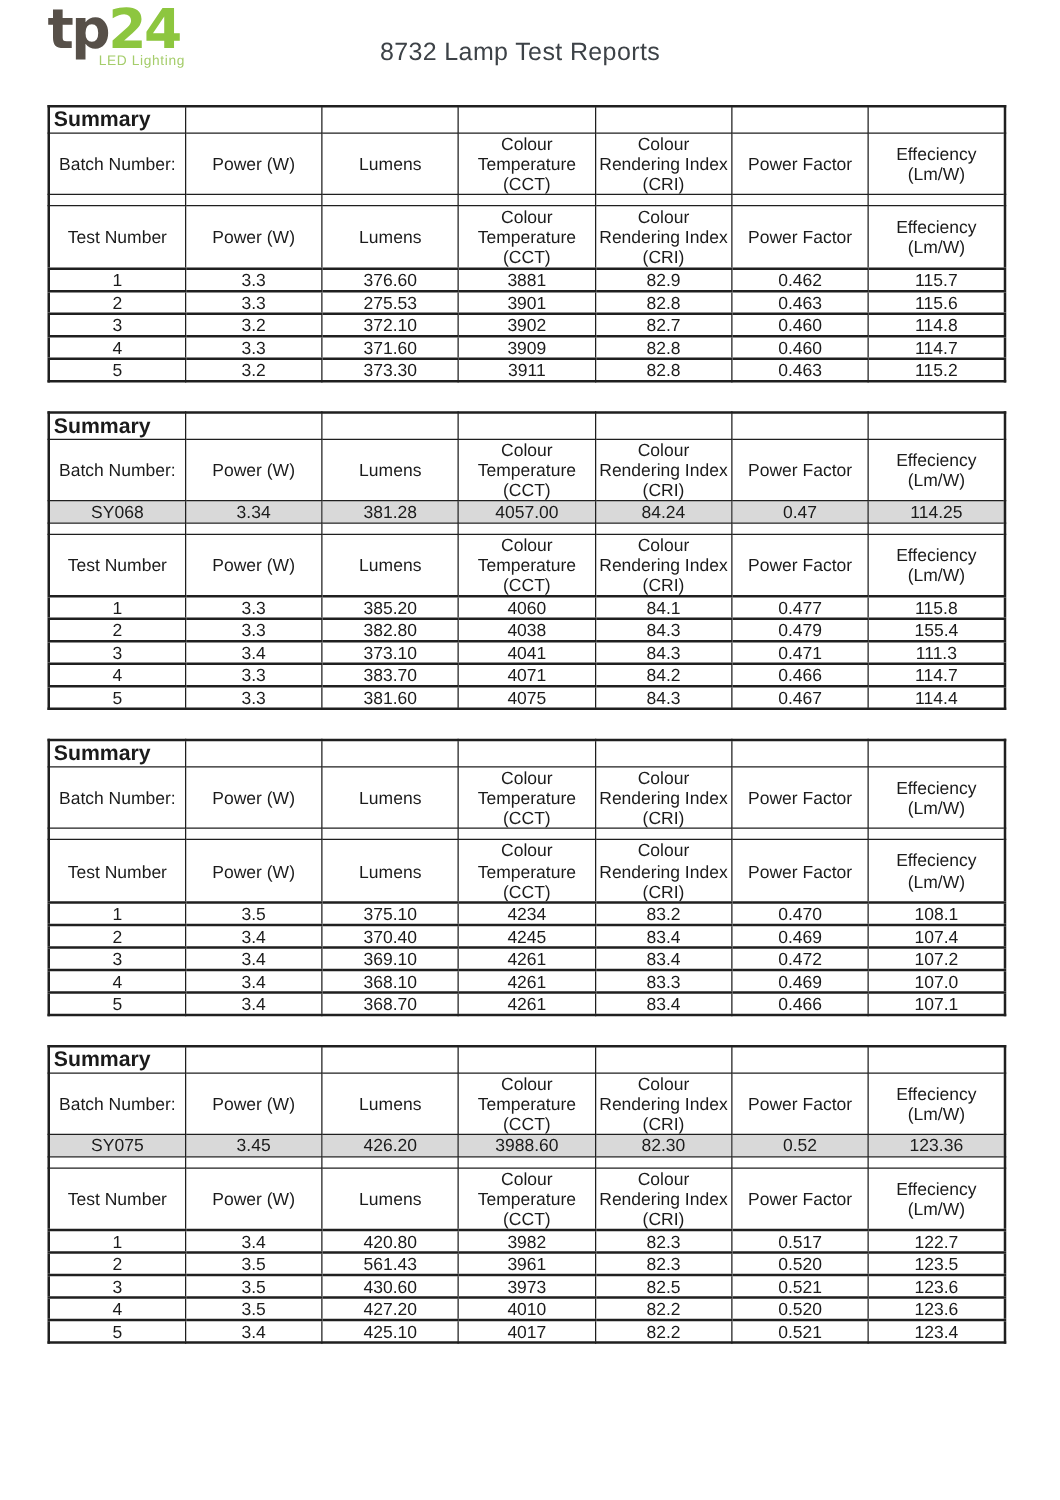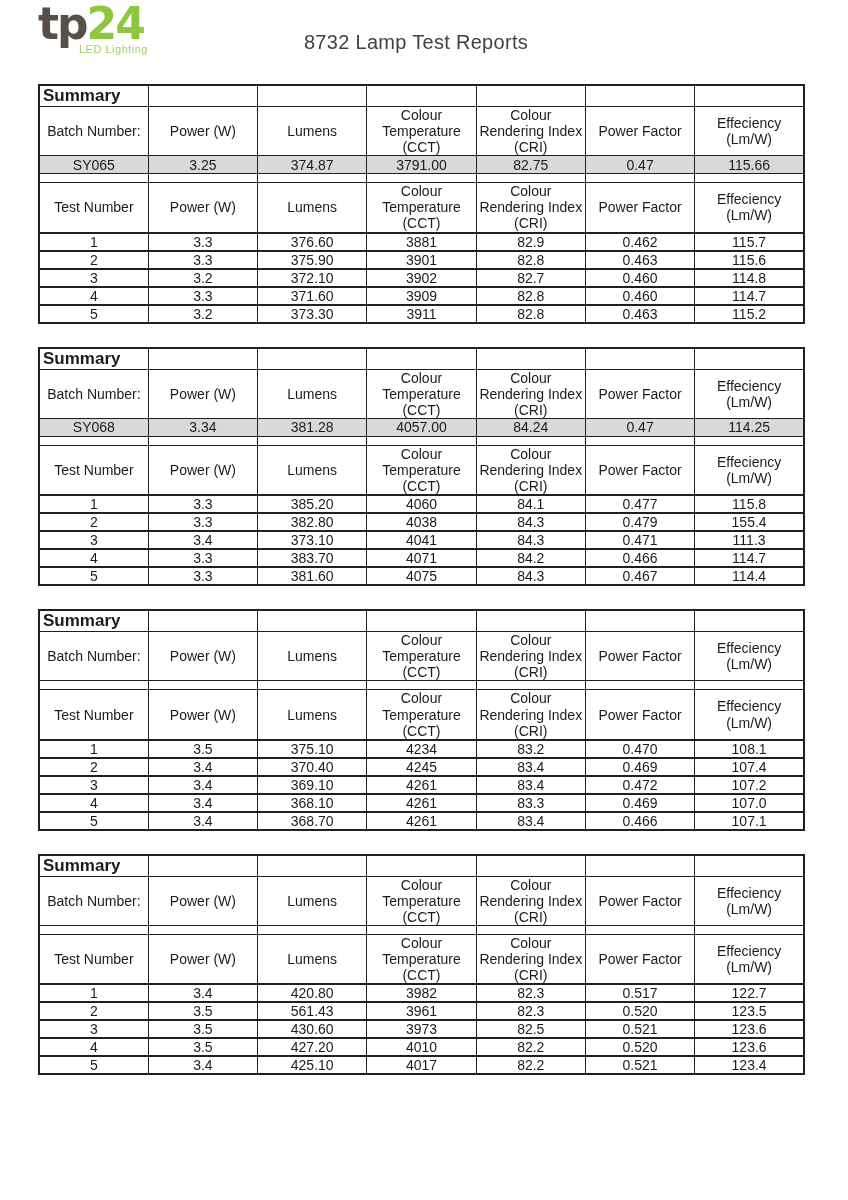--- a/index.html
+++ b/index.html
@@ -106,29 +106,20 @@
               <td>Colour
 Temperature
 (CCT)</td>
               <td>Colour
 Rendering Index
 (CRI)</td>
               <td>Power Factor</td>
               <td>Effeciency
 (Lm/W)</td>
             </tr>
-            <tr class="row-batch">
-              <td>SY065</td>
-              <td>3.25</td>
-              <td>374.87</td>
-              <td>3791.00</td>
-              <td>82.75</td>
-              <td>0.47</td>
-              <td>115.66</td>
-            </tr>
             <tr class="row-spacer">
               <td></td>
               <td></td>
               <td></td>
               <td></td>
               <td></td>
               <td></td>
               <td></td>
             </tr>
             <tr class="row-header">
@@ -150,21 +141,21 @@
               <td>3.3</td>
               <td>376.60</td>
               <td>3881</td>
               <td>82.9</td>
               <td>0.462</td>
               <td>115.7</td>
             </tr>
             <tr class="row-test">
               <td>2</td>
               <td>3.3</td>
-              <td>375.90</td>
+              <td>275.53</td>
               <td>3901</td>
               <td>82.8</td>
               <td>0.463</td>
               <td>115.6</td>
             </tr>
             <tr class="row-test">
               <td>3</td>
               <td>3.2</td>
               <td>372.10</td>
               <td>3902</td>
@@ -415,20 +406,29 @@
               <td>Colour
 Temperature
 (CCT)</td>
               <td>Colour
 Rendering Index
 (CRI)</td>
               <td>Power Factor</td>
               <td>Effeciency
 (Lm/W)</td>
             </tr>
+            <tr class="row-batch">
+              <td>SY075</td>
+              <td>3.45</td>
+              <td>426.20</td>
+              <td>3988.60</td>
+              <td>82.30</td>
+              <td>0.52</td>
+              <td>123.36</td>
+            </tr>
             <tr class="row-spacer">
               <td></td>
               <td></td>
               <td></td>
               <td></td>
               <td></td>
               <td></td>
               <td></td>
             </tr>
             <tr class="row-header">

